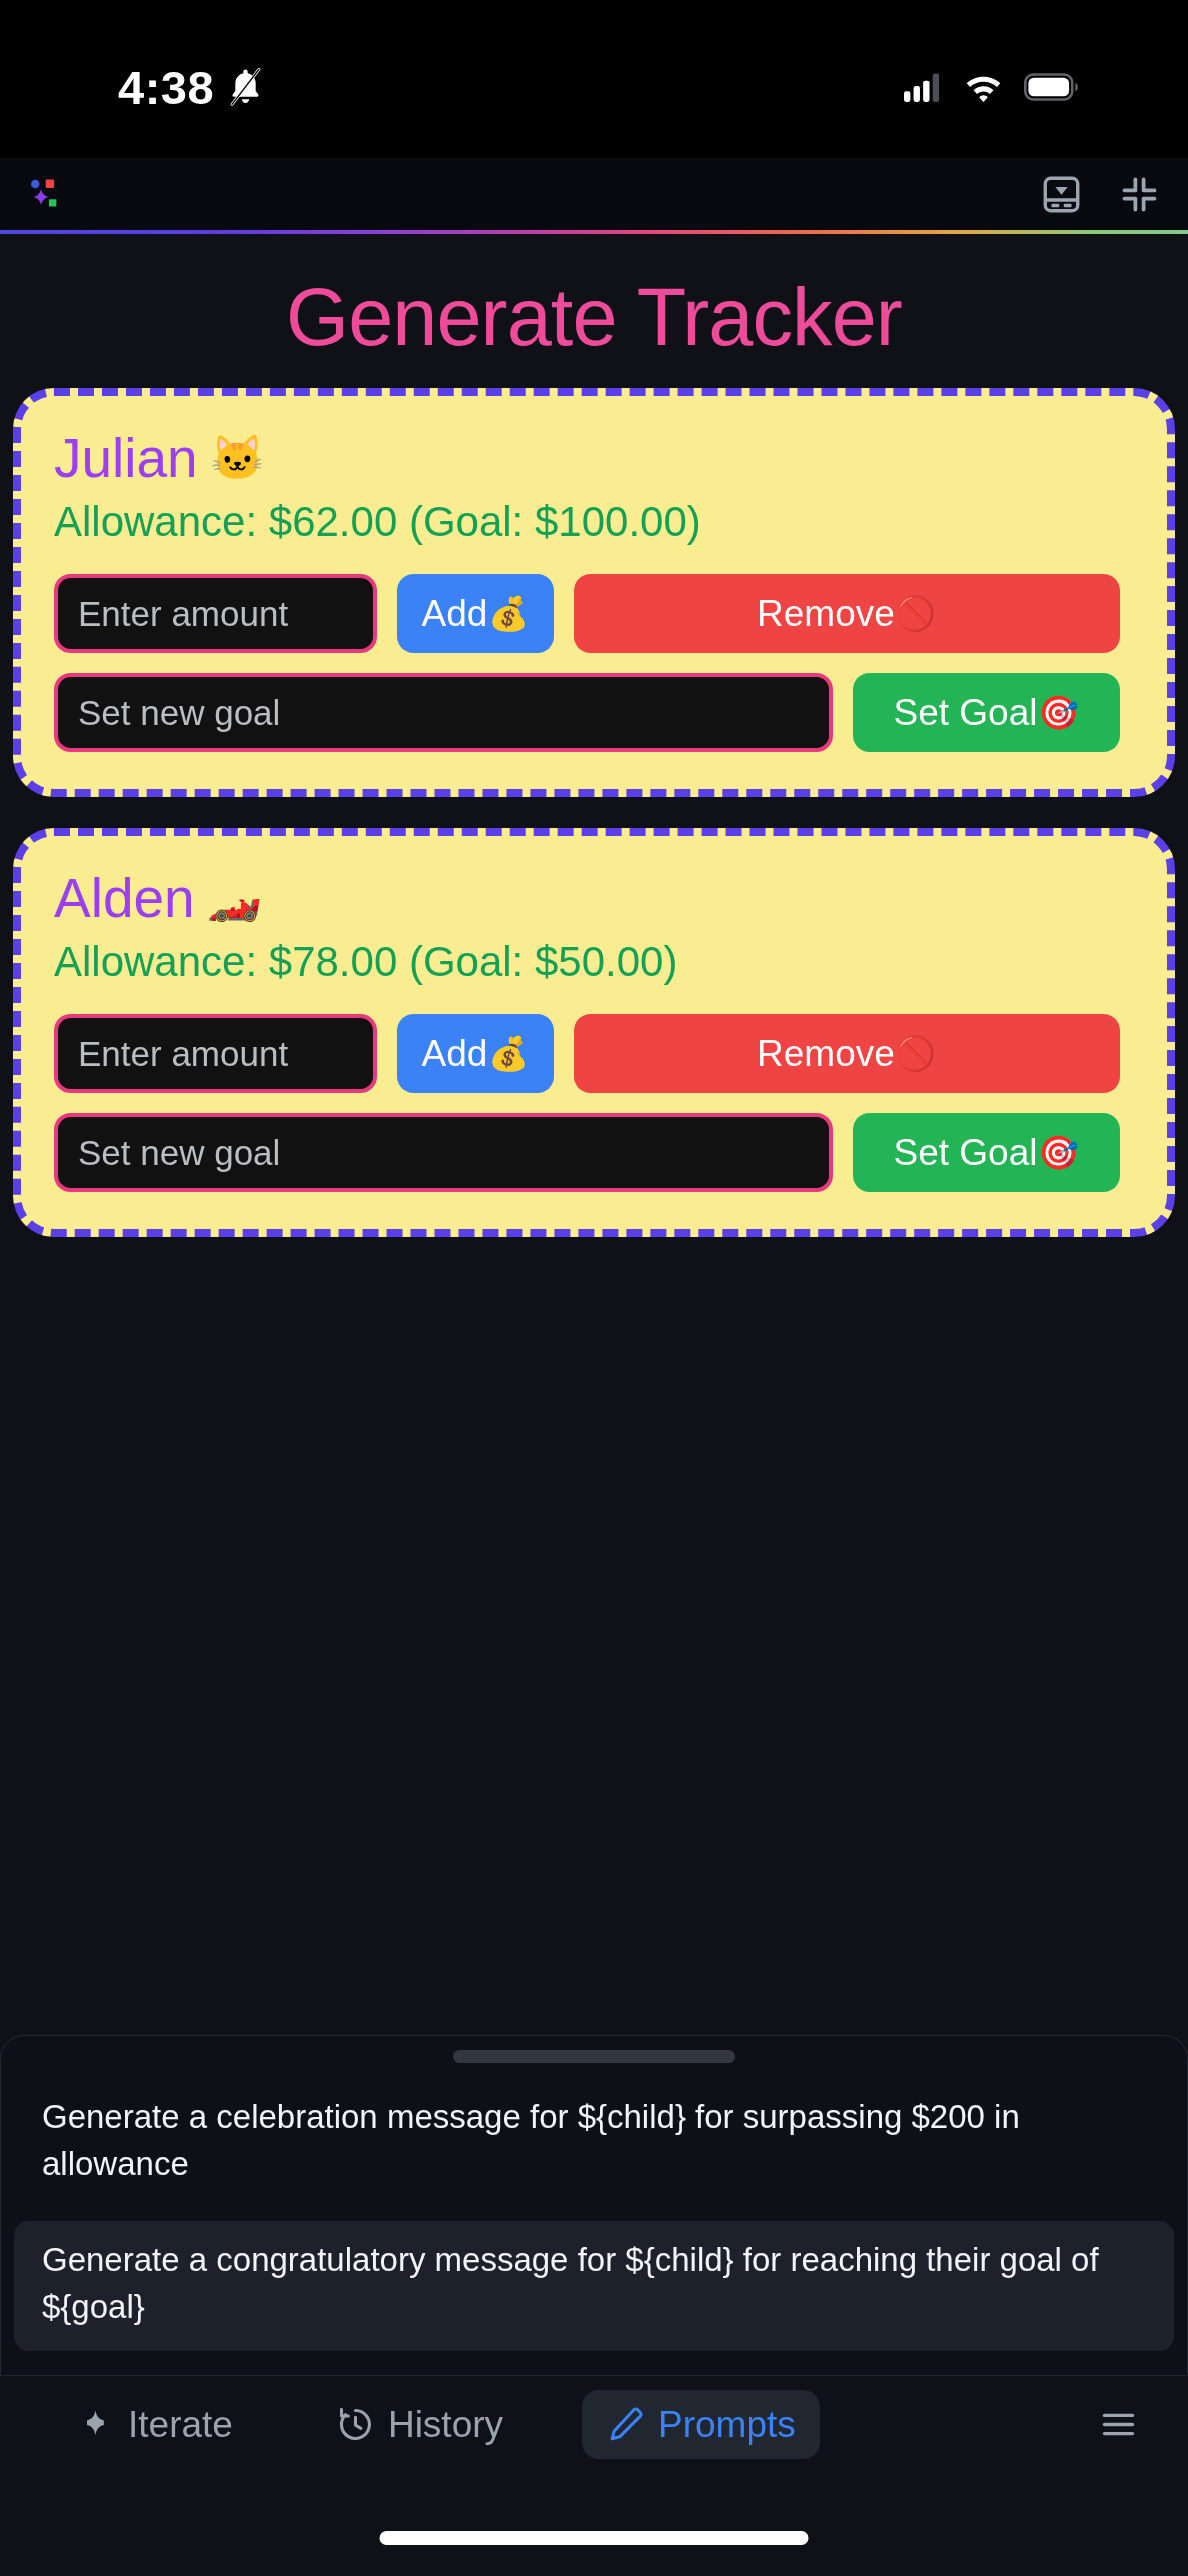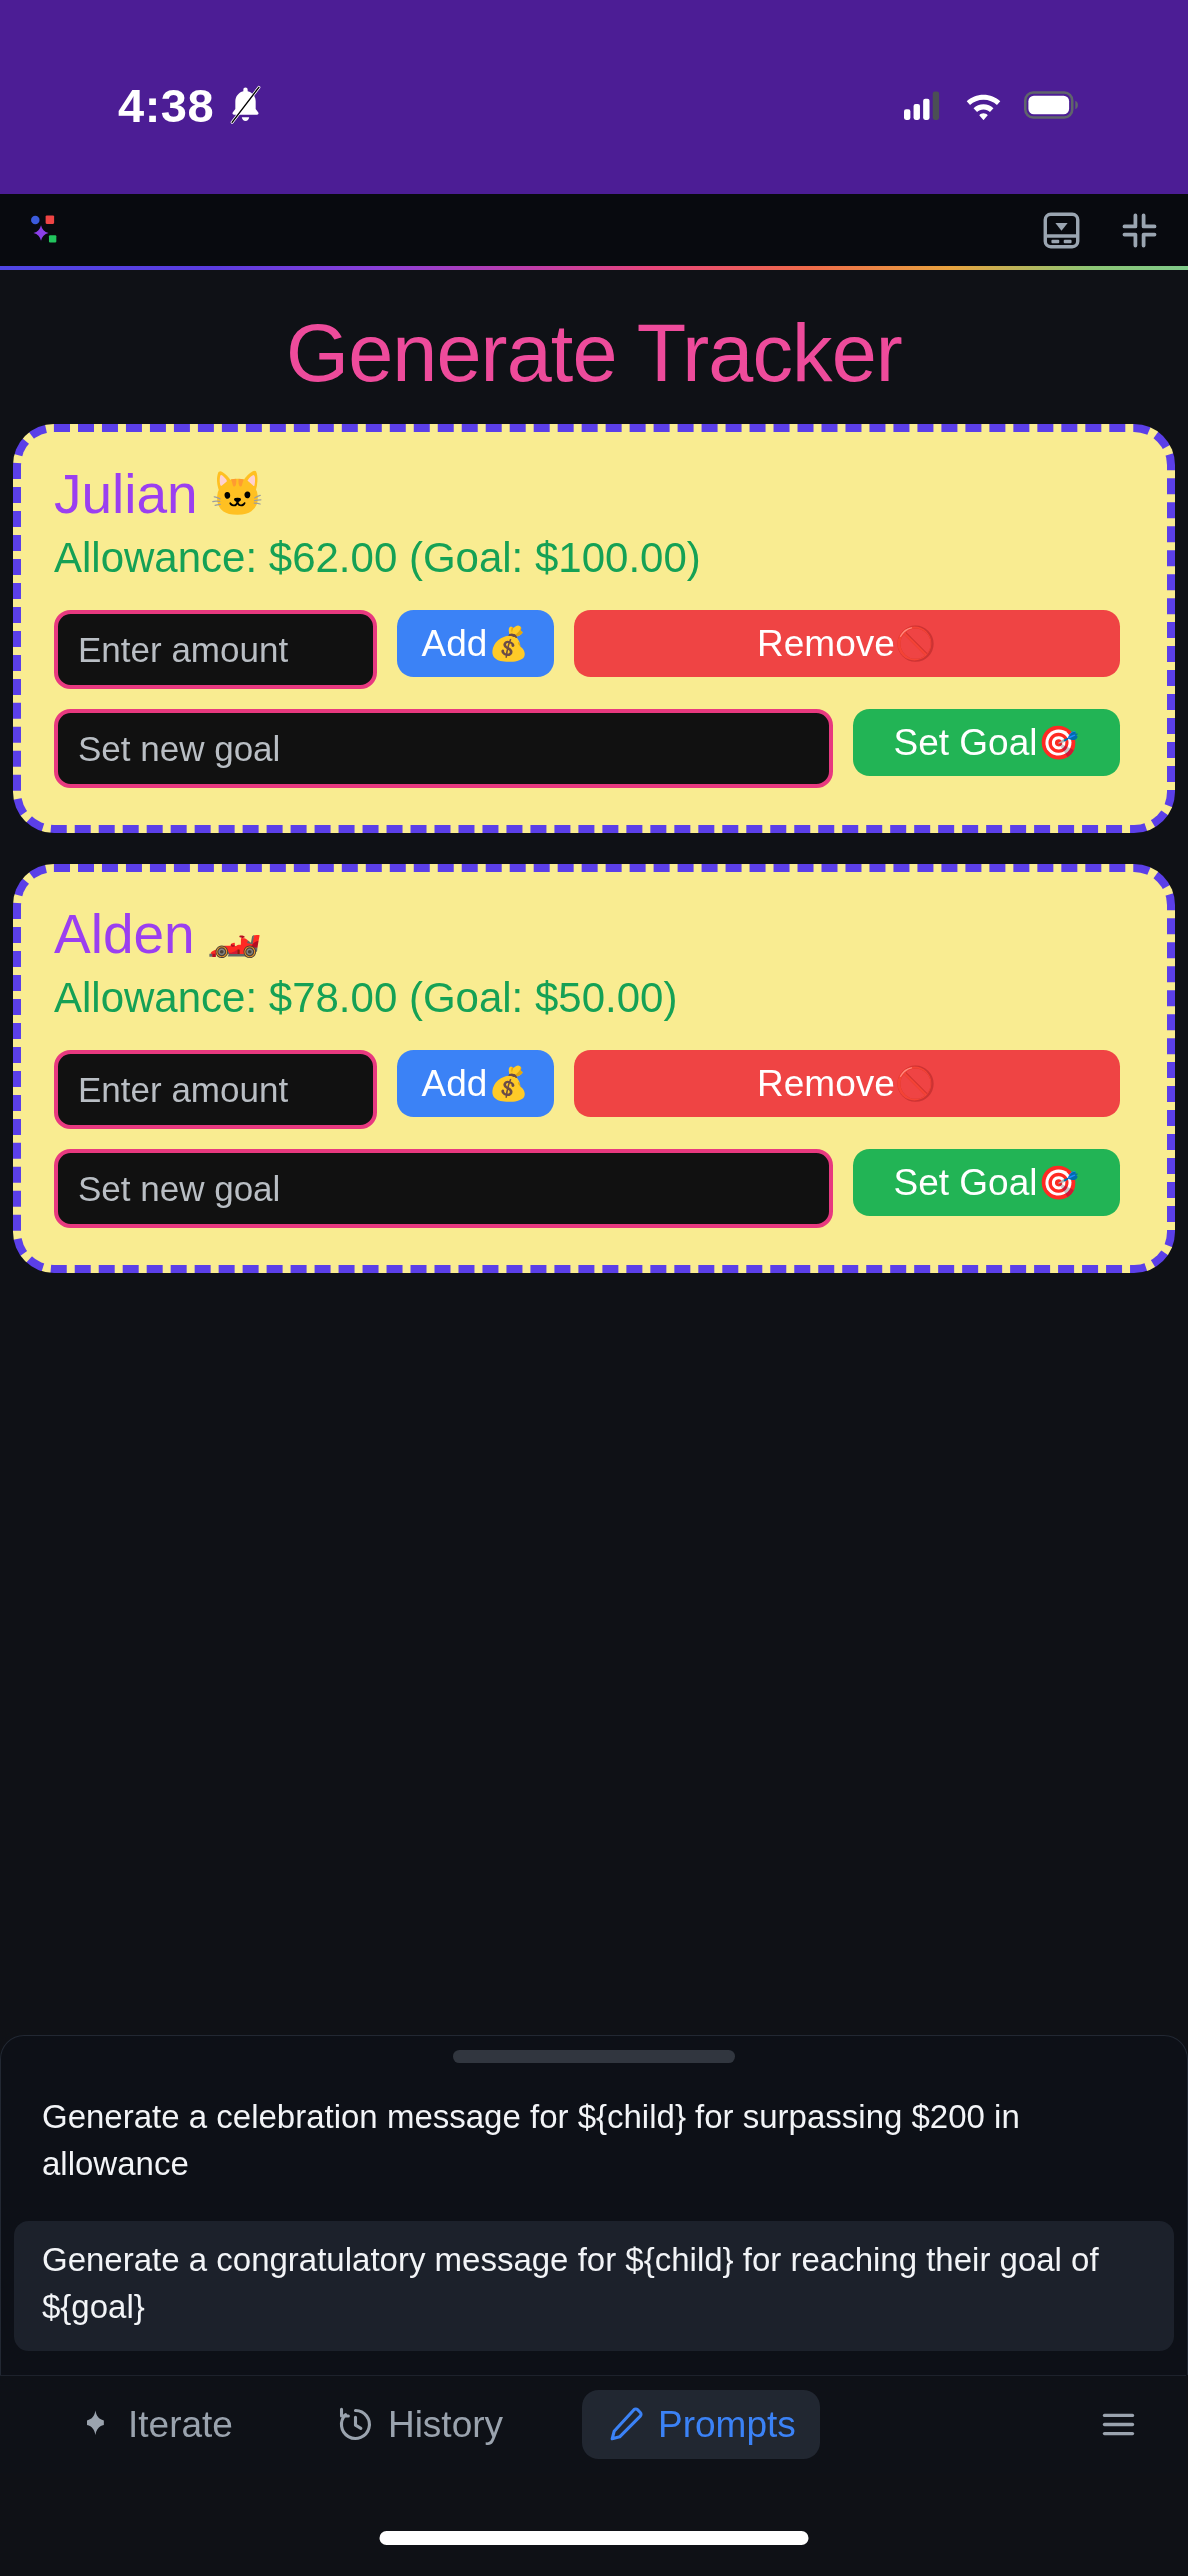--- a/index.html
+++ b/index.html
@@ -16,22 +16,22 @@
     position: relative;
     width: 1188px;
     height: 2576px;
     background: #0e1117;
     display: flex;
     flex-direction: column;
   }
 
   
   .statusbar {
-    height: 194px;
-    background: #4c1d95;
+    height: 158px;
+    background: #000000;
     display: flex;
     align-items: center;
     justify-content: space-between;
     padding: 0 92px 0 0;
     flex: none;
     position: relative;
   }
   .status-left {
     display: flex;
     align-items: center;
@@ -149,21 +149,21 @@
     font-size: 35px;
     line-height: 1;
     flex: none;
   }
   .field.amount { width: 323px; }
   .field.goal { flex: 1; }
 
   .btn {
     border: none;
     border-radius: 16.6px;
-    height: 67px;
+    height: 79px;
     display: flex;
     align-items: center;
     justify-content: center;
     gap: 1px;
     color: #ffffff;
     font-size: 37px;
     font-family: "Liberation Sans", sans-serif;
     line-height: 1;
     padding: 0 24px;
     cursor: pointer;

